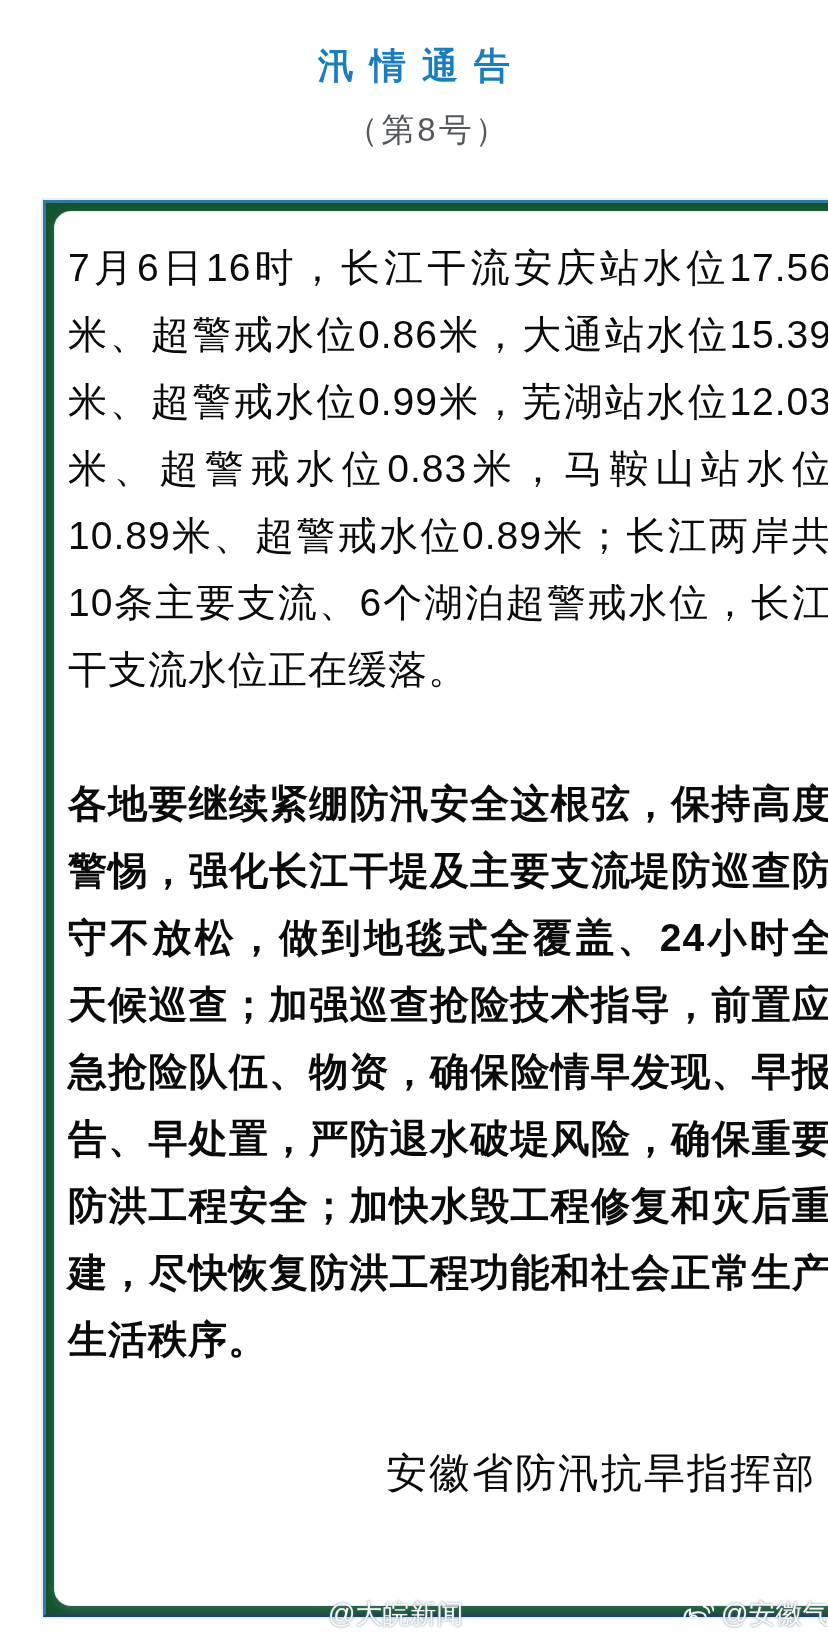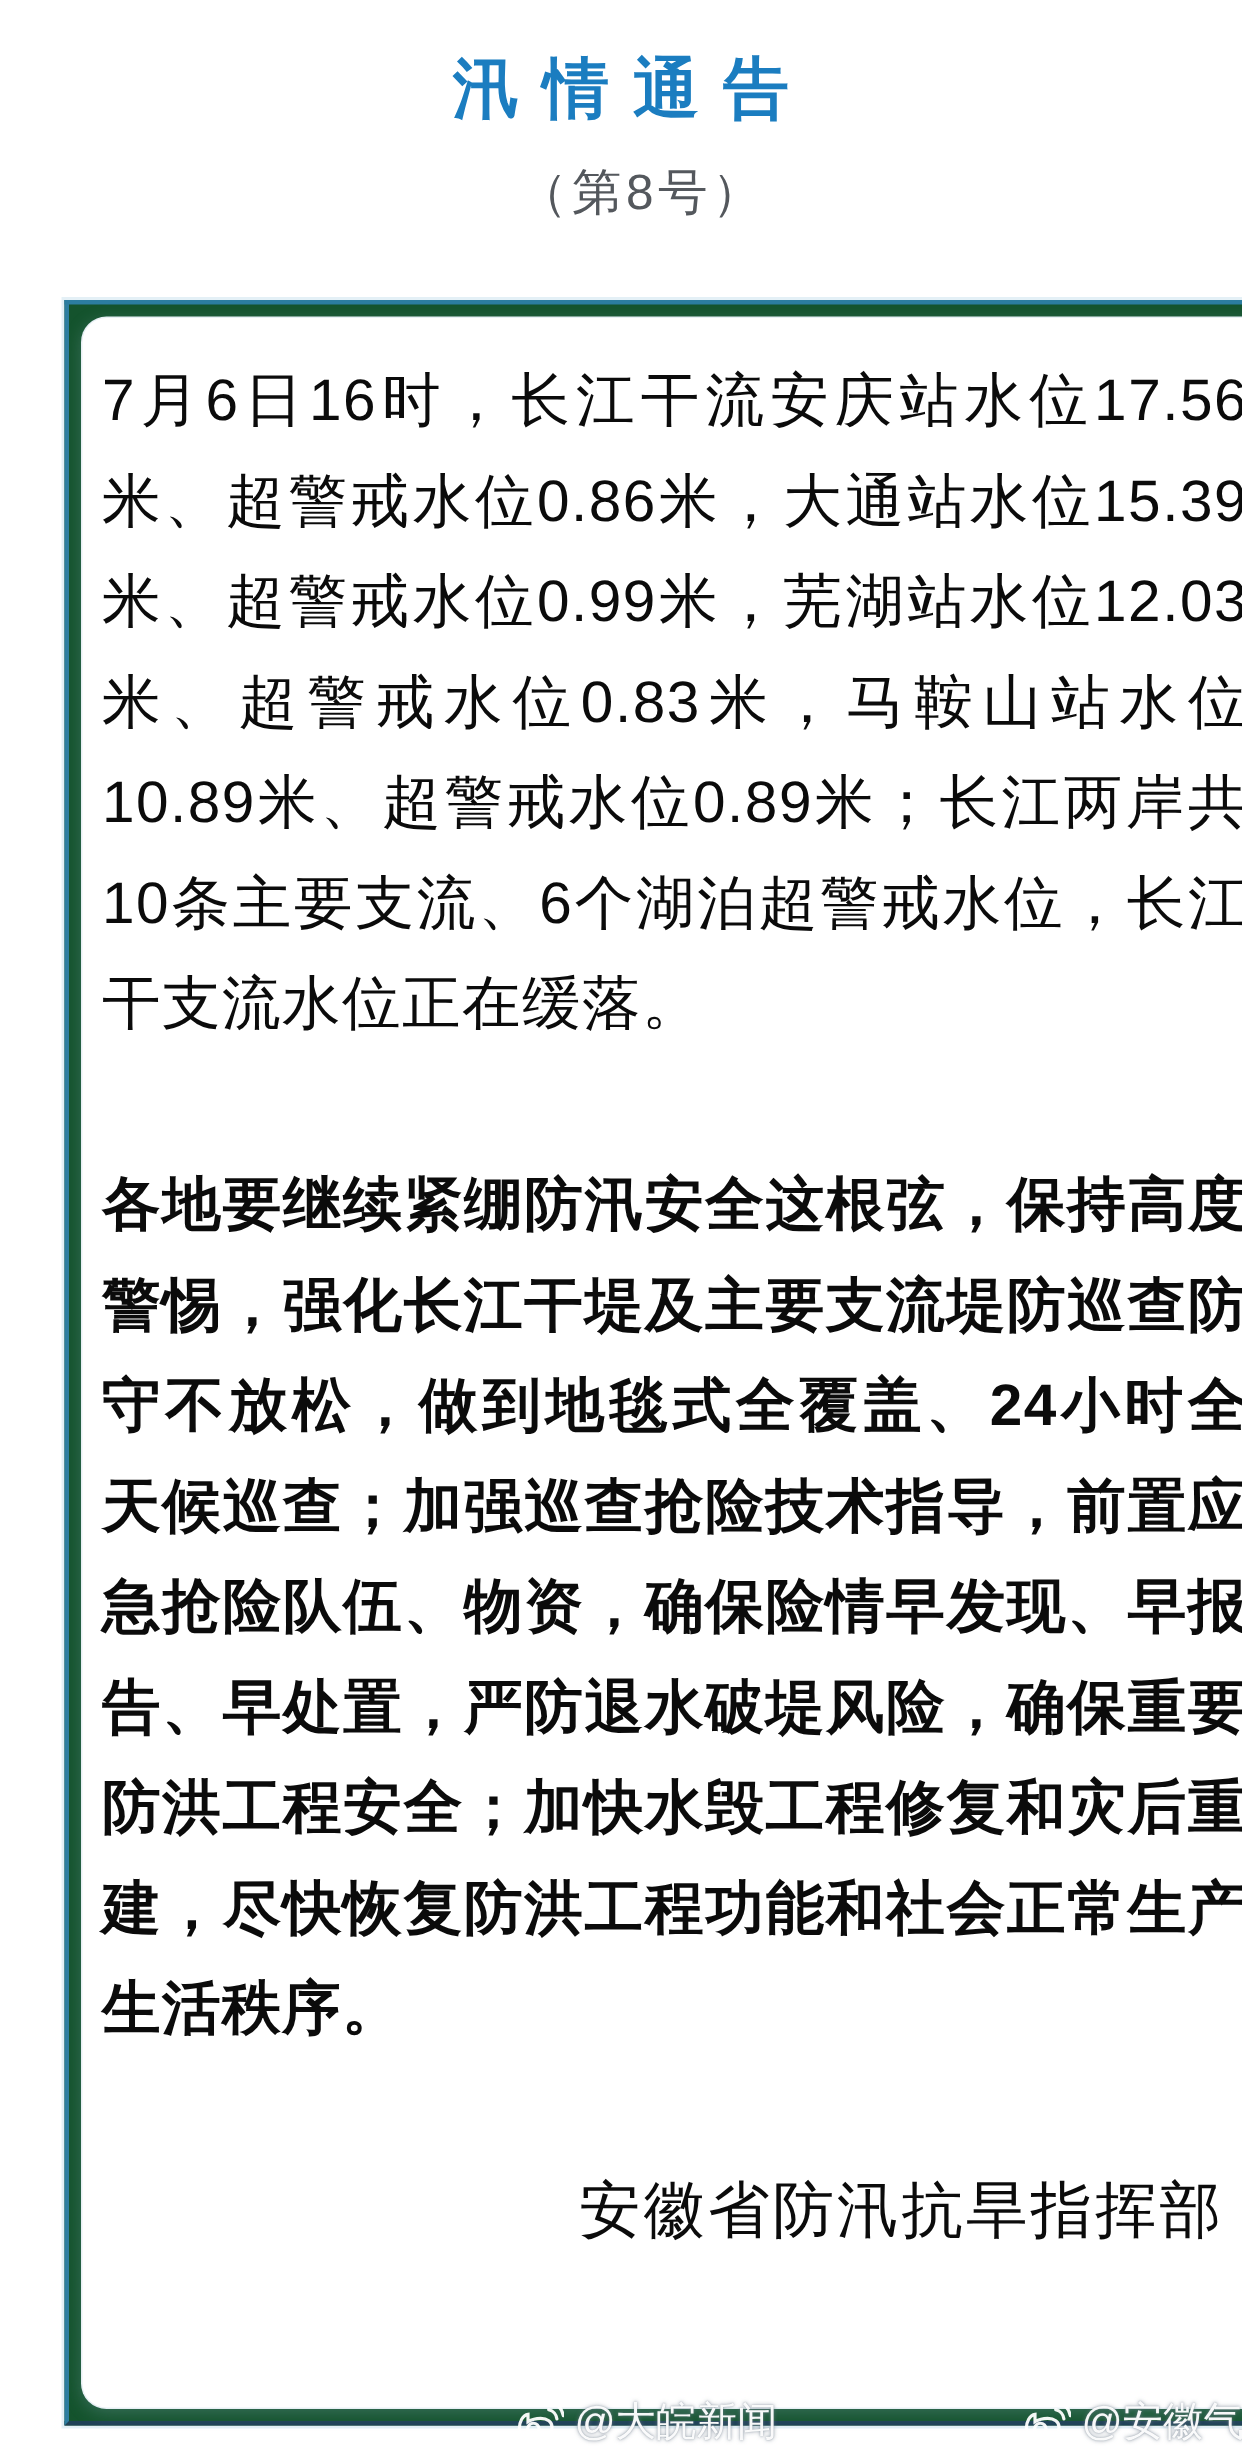--- a/index.html
+++ b/index.html
@@ -4,23 +4,23 @@
 <style>
   html,body{margin:0;padding:0;background:#ffffff;}
   .page{
     position:relative;
     width:828px;height:1634px;
     background:#ffffff;
     overflow:hidden;
     font-family:"Liberation Sans", sans-serif;
   }
   .title{
-    margin:4px;padding-top:26px;
+    margin:16px;padding-top:26px;
     text-align:center;
-    font-size:44px;font-weight:700;
+    font-size:36px;font-weight:700;
     color:#1b7dc0;
     letter-spacing:16px;text-indent:16px;
   }
   .subtitle{
     margin-top:17px;
     text-align:center;
     font-size:33px;
     color:#54585d;
     letter-spacing:3px;text-indent:3px;padding-left:25px;
   }
@@ -64,21 +64,21 @@
   }
   .watermark{
     position:absolute;
     bottom:2px;
     display:flex;align-items:center;gap:7px;
     font-size:27px;
     color:rgba(255,255,255,.95);
     text-shadow:0 0 3px rgba(110,125,140,.65), 0 0 1px rgba(110,125,140,.65);
     white-space:nowrap;
   }
-  .wm-left{left:344px;}
+  .wm-left{left:328px;flex-direction:column;}
   .wm-right{left:682px;}
   .wm-icon svg{display:block;width:32px;height:32px;}
 </style>
 </head>
 <body>
 
 <div class="page">
 
   <div class="title">汛情通告</div>
   <div class="subtitle">（第8号）</div>

